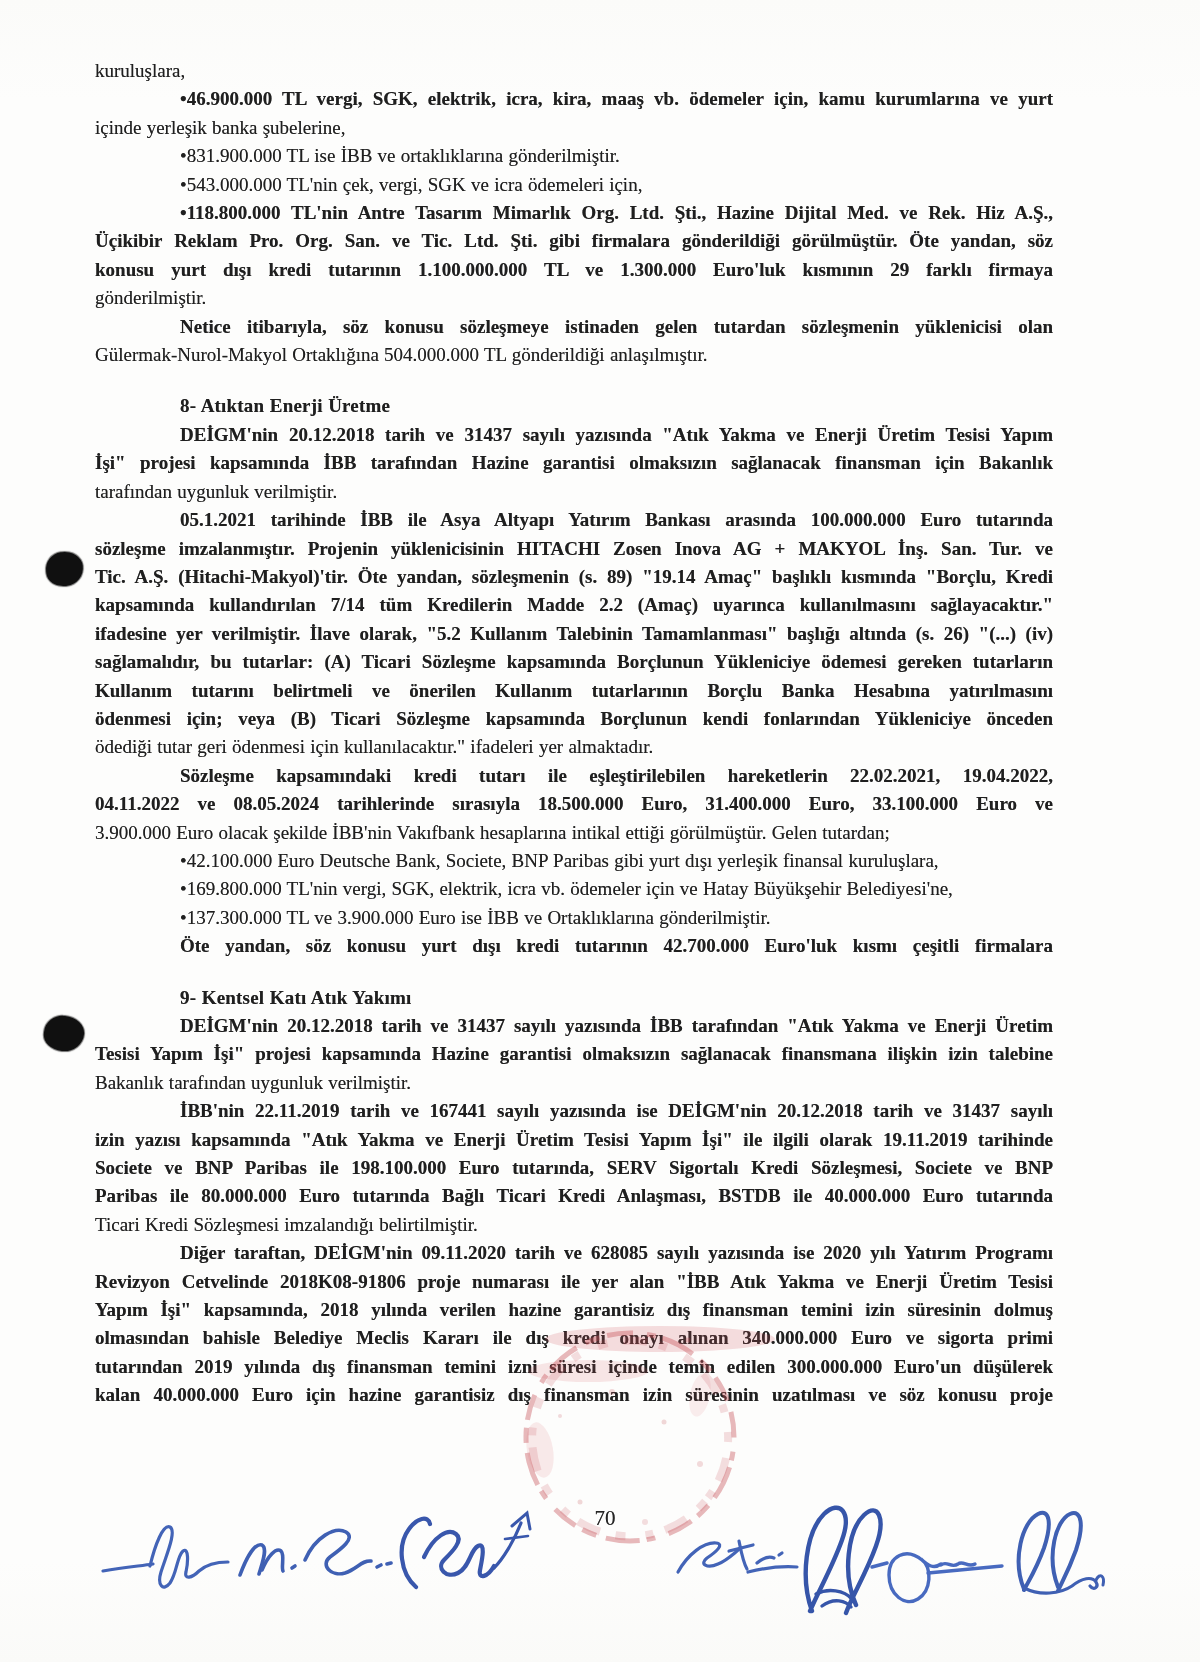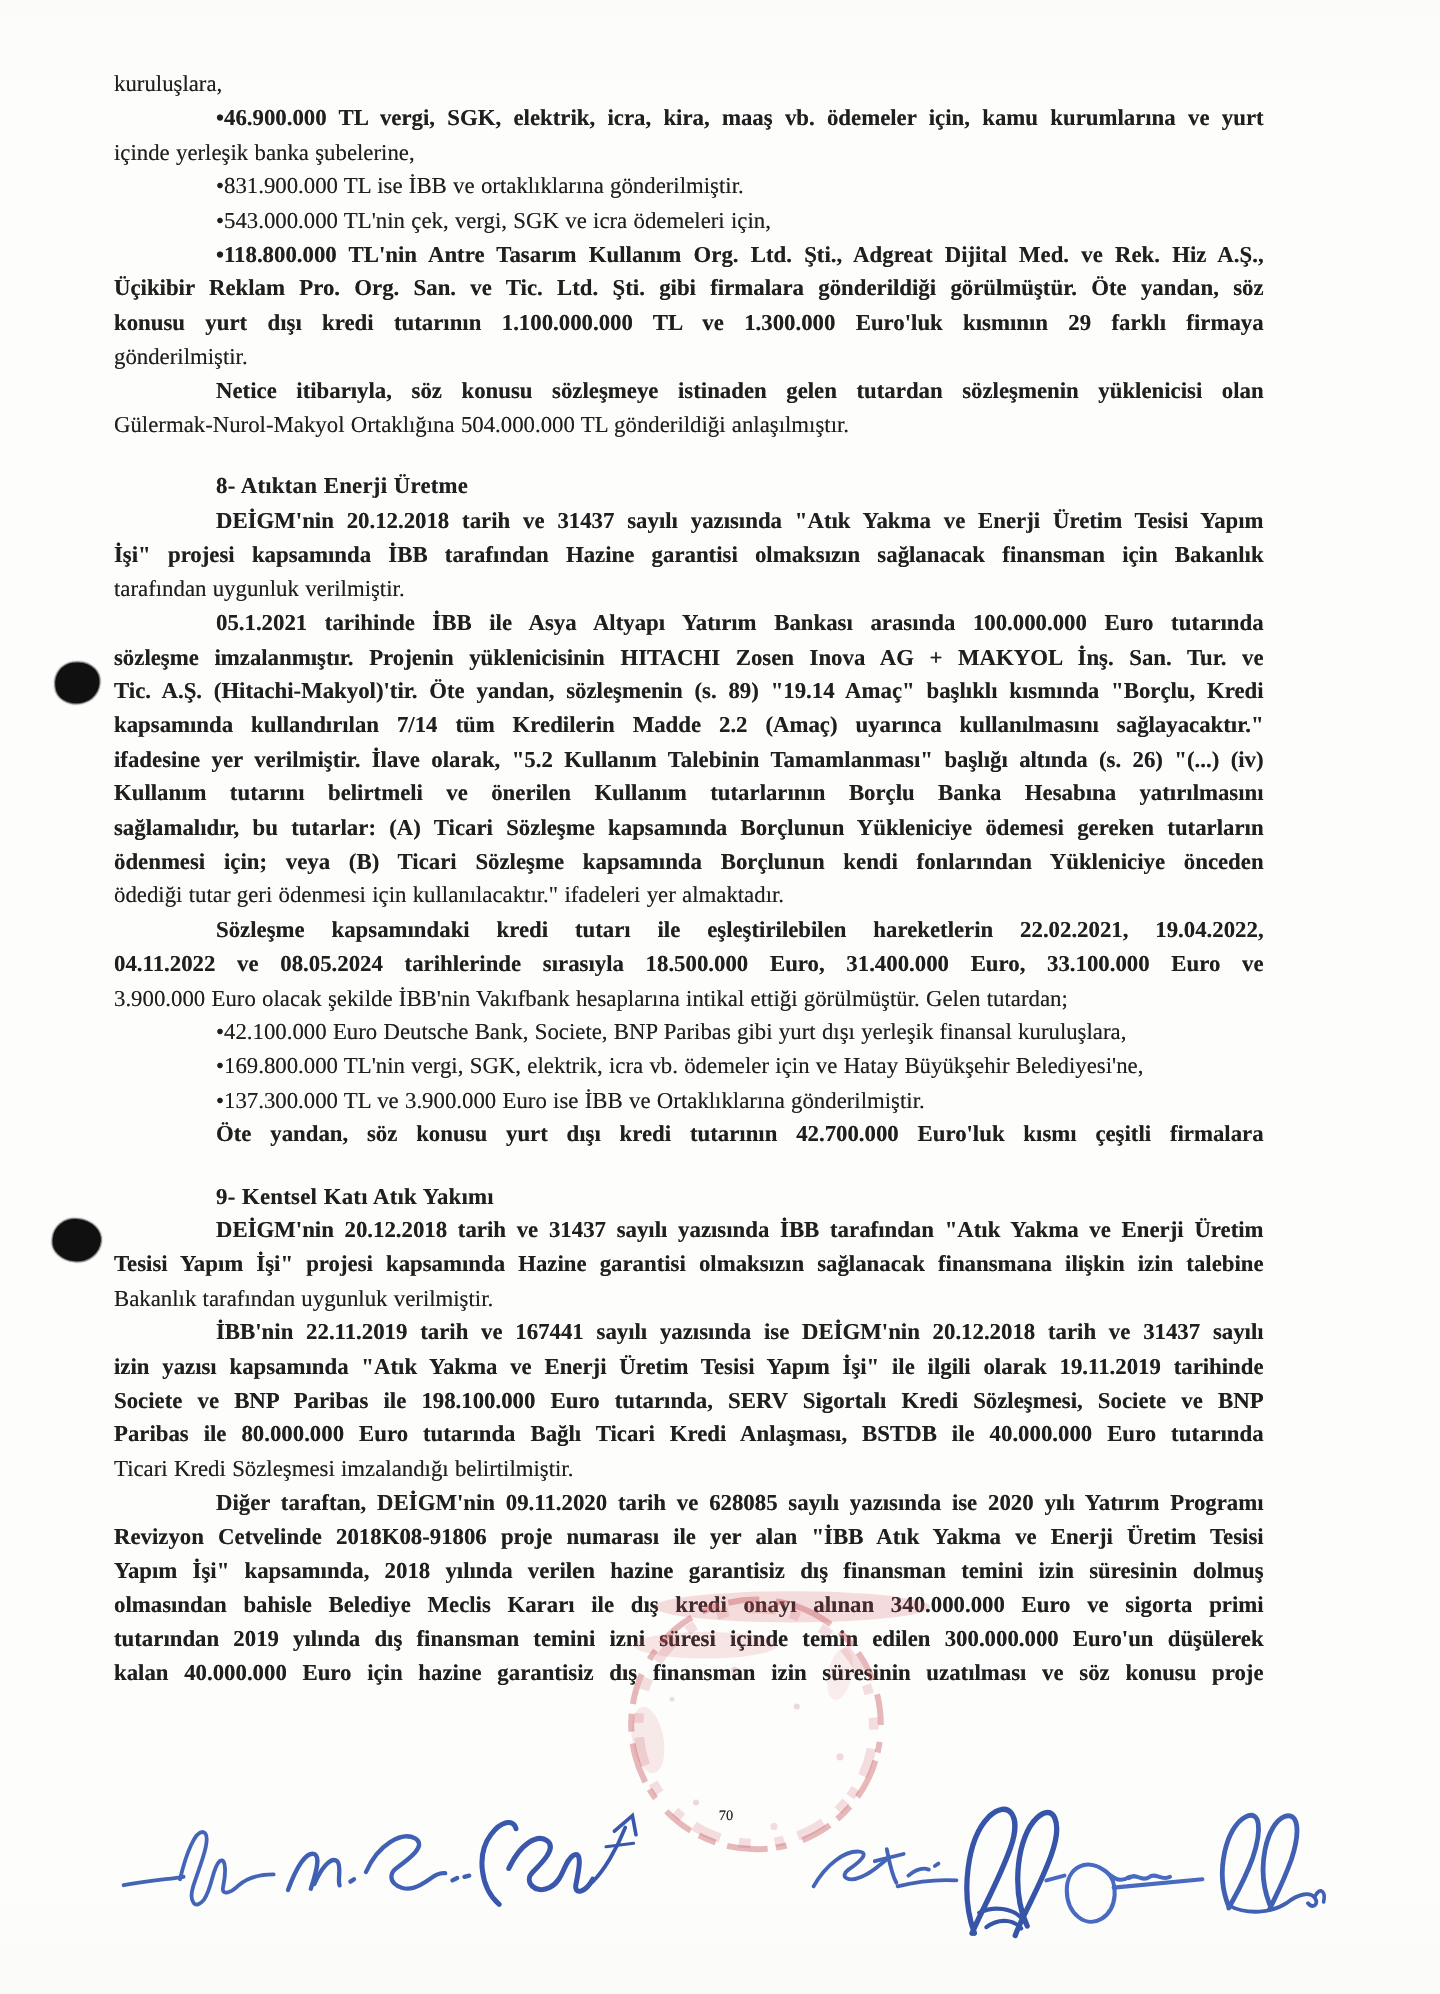--- a/index.html
+++ b/index.html
@@ -16,21 +16,21 @@
     word-spacing:0.5px;
   }
   .block{margin:0;}
   .block.gap{margin-top:23px;}
   .block.heading .line{font-weight:bold;letter-spacing:0.2px;}
   .line{text-align:justify;}
   .line.fill{text-align-last:justify;font-weight:bold;}
   .line.first{text-indent:85px;}
   .page-number{
     position:absolute;left:575px;top:1506px;width:60px;
-    font-size:12px;color:#242424;text-align:center;
+    font-size:21px;color:#242424;text-align:center;
     text-shadow:0 0 0.45px rgba(20,20,20,0.5);
   }
   .punch{
     position:absolute;background:#101010;border-radius:47% 53% 50% 50%/52% 48% 55% 45%;
     box-shadow:0 0 1px 1px rgba(16,16,16,0.6);
   }
   .punch.p1{left:46px;top:552px;width:37px;height:34px;transform:rotate(-7deg);}
   .punch.p2{left:44px;top:1016px;width:40px;height:35px;transform:rotate(5deg);}
   svg.overlay{position:absolute;left:0;top:0;pointer-events:none;}
 </style>
@@ -47,21 +47,21 @@
         <div class="line first fill">•46.900.000 TL vergi, SGK, elektrik, icra, kira, maaş vb. ödemeler için, kamu kurumlarına ve yurt</div>
         <div class="line">içinde yerleşik banka şubelerine,</div>
       </div>
       <div class="block para">
         <div class="line first">•831.900.000 TL ise İBB ve ortaklıklarına gönderilmiştir.</div>
       </div>
       <div class="block para">
         <div class="line first">•543.000.000 TL'nin çek, vergi, SGK ve icra ödemeleri için,</div>
       </div>
       <div class="block para">
-        <div class="line first fill">•118.800.000 TL'nin Antre Tasarım Kullanım Org. Ltd. Şti., Adgreat Dijital Med. ve Rek. Hiz A.Ş.,</div>
+        <div class="line first fill">•118.800.000 TL'nin Antre Tasarım Mimarlık Org. Ltd. Şti., Hazine Dijital Med. ve Rek. Hiz A.Ş.,</div>
         <div class="line fill">Üçikibir Reklam Pro. Org. San. ve Tic. Ltd. Şti. gibi firmalara gönderildiği görülmüştür. Öte yandan, söz</div>
         <div class="line fill">konusu yurt dışı kredi tutarının 1.100.000.000 TL ve 1.300.000 Euro'luk kısmının 29 farklı firmaya</div>
         <div class="line">gönderilmiştir.</div>
       </div>
       <div class="block para">
         <div class="line first fill">Netice itibarıyla, söz konusu sözleşmeye istinaden gelen tutardan sözleşmenin yüklenicisi olan</div>
         <div class="line">Gülermak-Nurol-Makyol Ortaklığına 504.000.000 TL gönderildiği anlaşılmıştır.</div>
       </div>
       <div class="block heading gap">
         <div class="line first">8- Atıktan Enerji Üretme</div>
@@ -70,22 +70,22 @@
         <div class="line first fill">DEİGM'nin 20.12.2018 tarih ve 31437 sayılı yazısında "Atık Yakma ve Enerji Üretim Tesisi Yapım</div>
         <div class="line fill">İşi" projesi kapsamında İBB tarafından Hazine garantisi olmaksızın sağlanacak finansman için Bakanlık</div>
         <div class="line">tarafından uygunluk verilmiştir.</div>
       </div>
       <div class="block para">
         <div class="line first fill">05.1.2021 tarihinde İBB ile Asya Altyapı Yatırım Bankası arasında 100.000.000 Euro tutarında</div>
         <div class="line fill">sözleşme imzalanmıştır. Projenin yüklenicisinin HITACHI Zosen Inova AG + MAKYOL İnş. San. Tur. ve</div>
         <div class="line fill">Tic. A.Ş. (Hitachi-Makyol)'tir. Öte yandan, sözleşmenin (s. 89) "19.14 Amaç" başlıklı kısmında "Borçlu, Kredi</div>
         <div class="line fill">kapsamında kullandırılan 7/14 tüm Kredilerin Madde 2.2 (Amaç) uyarınca kullanılmasını sağlayacaktır."</div>
         <div class="line fill">ifadesine yer verilmiştir. İlave olarak, "5.2 Kullanım Talebinin Tamamlanması" başlığı altında (s. 26) "(...) (iv)</div>
+        <div class="line fill">sağlamalıdır, bu tutarlar: (A) Ticari Sözleşme kapsamında Borçlunun Yükleniciye ödemesi gereken tutarların</div>
         <div class="line fill">Kullanım tutarını belirtmeli ve önerilen Kullanım tutarlarının Borçlu Banka Hesabına yatırılmasını</div>
-        <div class="line fill">sağlamalıdır, bu tutarlar: (A) Ticari Sözleşme kapsamında Borçlunun Yükleniciye ödemesi gereken tutarların</div>
         <div class="line fill">ödenmesi için; veya (B) Ticari Sözleşme kapsamında Borçlunun kendi fonlarından Yükleniciye önceden</div>
         <div class="line">ödediği tutar geri ödenmesi için kullanılacaktır." ifadeleri yer almaktadır.</div>
       </div>
       <div class="block para">
         <div class="line first fill">Sözleşme kapsamındaki kredi tutarı ile eşleştirilebilen hareketlerin 22.02.2021, 19.04.2022,</div>
         <div class="line fill">04.11.2022 ve 08.05.2024 tarihlerinde sırasıyla 18.500.000 Euro, 31.400.000 Euro, 33.100.000 Euro ve</div>
         <div class="line">3.900.000 Euro olacak şekilde İBB'nin Vakıfbank hesaplarına intikal ettiği görülmüştür. Gelen tutardan;</div>
       </div>
       <div class="block para">
         <div class="line first">•42.100.000 Euro Deutsche Bank, Societe, BNP Paribas gibi yurt dışı yerleşik finansal kuruluşlara,</div>

